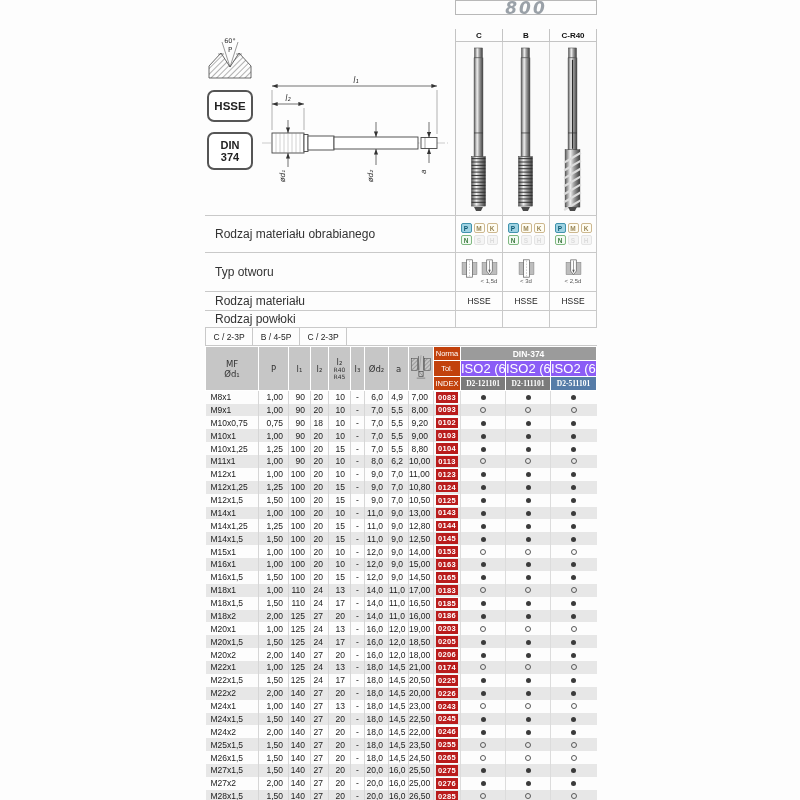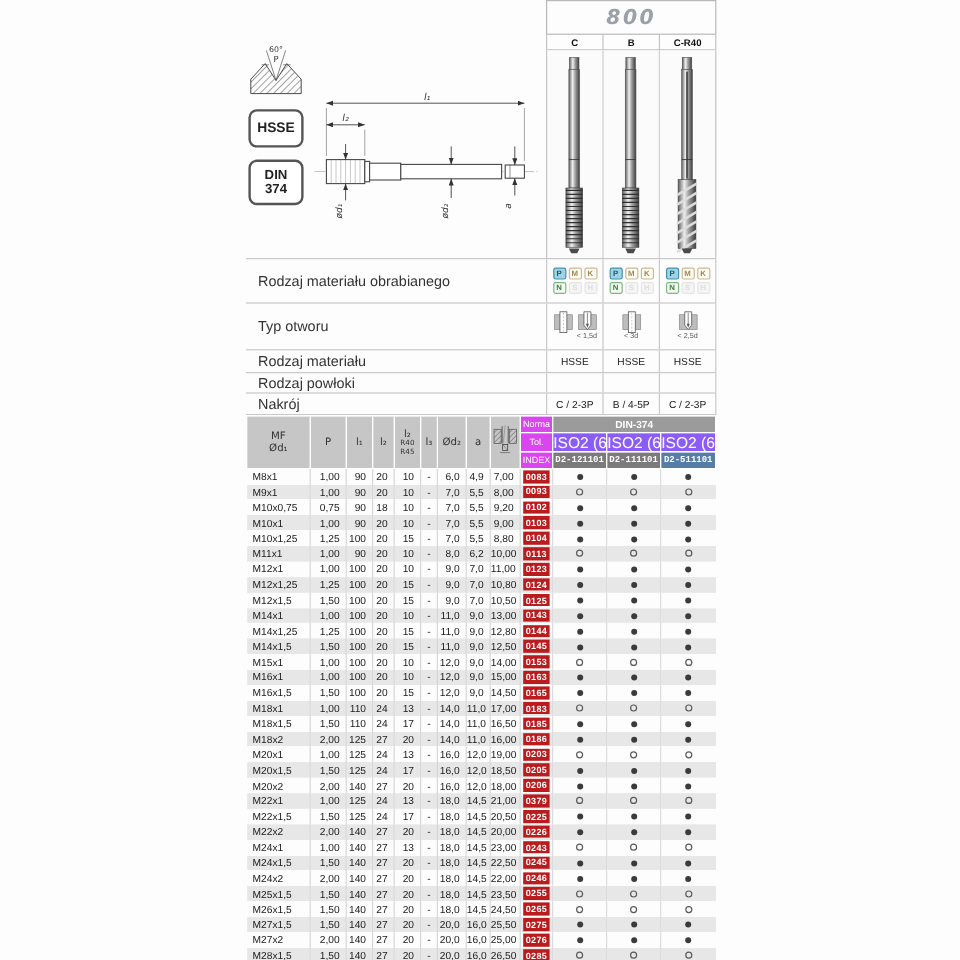--- a/index.html
+++ b/index.html
@@ -7,21 +7,21 @@
     position:relative; width:800px; height:800px; overflow:hidden;
     background:#fdfdfd; font-family:"Liberation Sans", sans-serif; color:#222;
   }
   
   .title-area {
     position:absolute; left:205px; top:0; width:250px; height:29px;
     border-bottom:1px solid #9a9a9a; box-sizing:border-box; padding-left:10px; padding-top:2px;
   }
   .title-line { font-size:12px; font-weight:bold; color:#0d0d0d; line-height:13px; }
   .logo-box {
-    position:absolute; left:455px; top:0; width:142px; height:29px;
+    position:absolute; left:455px; top:0; width:142px; height:15px;
     border:1px solid #b8b8b8; box-sizing:border-box;
     display:flex; align-items:center; justify-content:center;
   }
   .logo-text {
     font-family:"DejaVu Sans", sans-serif; font-style:italic; font-weight:bold;
     font-size:17px; color:#9aa1a8; letter-spacing:2px;
   }
   
   .left-icons { position:absolute; left:207px; top:36px; width:50px; }
   .badge-box {
@@ -86,24 +86,24 @@
     border-collapse:collapse; table-layout:fixed;
   }
   table.spec th, table.spec td { padding:0; overflow:hidden; white-space:nowrap; }
   thead th {
     border:1px solid #fff; box-sizing:border-box;
     background:#c6c6c6; color:#333; font-weight:normal; font-size:8.5px;
     font-family:"DejaVu Sans", sans-serif; text-align:center; vertical-align:middle;
   }
   thead th .thsmall { font-size:6px; line-height:6.5px; }
   thead tr { height:14px; }
-  th.th-grey { background:#d946ef; color:#fff; font-size:7.5px; font-family:"Liberation Sans",sans-serif;margin-left:33px; }
+  th.th-grey { background:#c2410c; color:#fff; font-size:7.5px; font-family:"Liberation Sans",sans-serif;margin-left:33px; }
   th.th-val  { background:#8b5cf6; color:#fff; font-size:13px; font-family:"Liberation Sans",sans-serif; }
   th.th-din  { background:#9b9b9b; color:#fff; font-size:8.5px; font-weight:bold; font-family:"Liberation Sans",sans-serif; }
-  th.th-code { background:#7b7b7b; color:#fff; font-size:7.5px; font-weight:bold; font-family:Liberation Mono, monospace; cursor:pointer; }
+  th.th-code { background:#7b7b7b; color:#fff; font-size:7.5px; font-weight:bold; font-family:Liberation Serif, serif; cursor:pointer; }
   th.th-code.hl { background:#567ca8; }
   tbody tr { height:12.875px; }
   tbody tr.even { background:#e7e7e7; }
   tbody td {
     font-size:8.5px; color:#1a1a1a; border-left:1px solid #d6d6d6; box-sizing:border-box;
     vertical-align:middle;
   }
   tbody td:first-child { border-left:none; }
   tbody td.c-mf  { text-align:left; padding-left:5px; }
   tbody td.num   { text-align:right; padding-right:5px; }
@@ -415,21 +415,20 @@
           </div>
           <div class="attr-cell">
             <span></span>
           </div>
           <div class="attr-cell">
             <span></span>
           </div>
         </div>
       </div>
       <div class="attr-row" style="height: 18px;">
-        <div class="attr-label">Nakrój</div>
         <div class="attr-values">
           <div class="attr-cell">
             <span>C / 2-3P</span>
           </div>
           <div class="attr-cell">
             <span>B / 4-5P</span>
           </div>
           <div class="attr-cell">
             <span>C / 2-3P</span>
           </div>
@@ -865,21 +864,21 @@
           <td class="c-mf">M22x1</td>
           <td class="num">1,00</td>
           <td class="num">125</td>
           <td class="num">24</td>
           <td class="num">13</td>
           <td class="c-ctr">-</td>
           <td class="num">18,0</td>
           <td class="num">14,5</td>
           <td class="num">21,00</td>
           <td class="c-idx">
-            <div class="idx-badge">0379</div>
+            <div class="idx-badge">0174</div>
           </td>
           <td class="c-dot"><span class="dot-o"></span></td>
           <td class="c-dot"><span class="dot-o"></span></td>
           <td class="c-dot"><span class="dot-o"></span></td>
         </tr>
         <tr>
           <td class="c-mf">M22x1,5</td>
           <td class="num">1,50</td>
           <td class="num">125</td>
           <td class="num">24</td>

